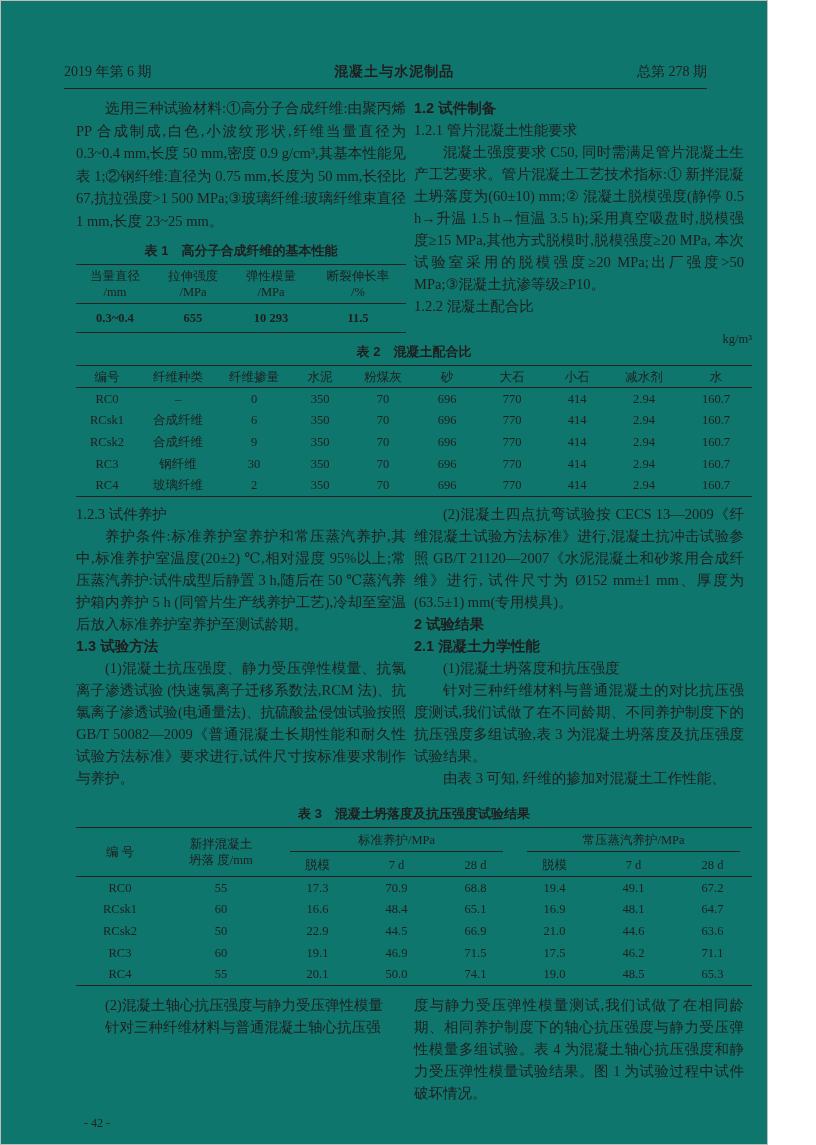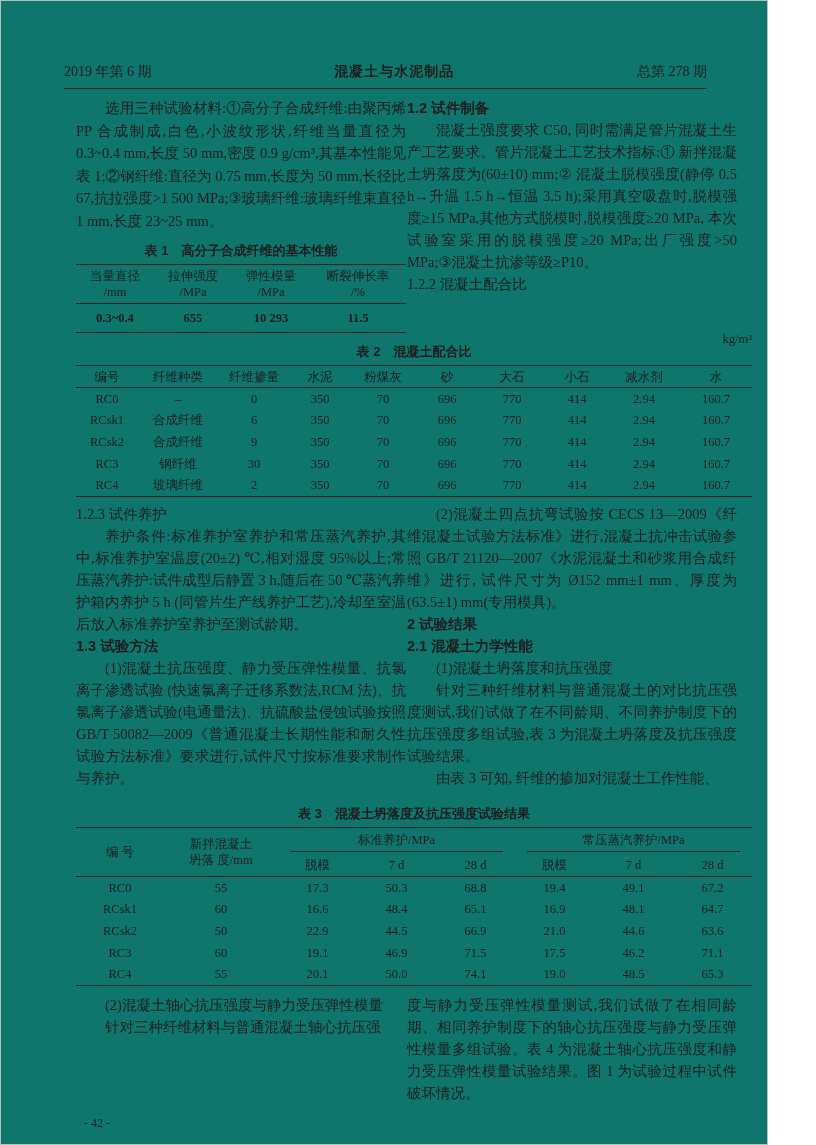--- a/index.html
+++ b/index.html
@@ -17,21 +17,21 @@
   .jheader{
     position:absolute;top:62px;left:63px;right:60px;
     display:flex;justify-content:space-between;align-items:flex-end;
     font-size:14px;line-height:18px;
     padding-bottom:7px;
     border-bottom:1.6px solid #222;
   }
   .jheader .jtitle{font-weight:bold;letter-spacing:1px;}
   
   .content{position:absolute;top:96px;left:75px;width:676px;}
-  .cols{display:flex;gap:1px;}
+  .cols{display:flex;gap:8px;}
   .col{width:330px;}
   p{margin:0;font-size:14.5px;line-height:22px;text-align:justify;}
   .indent{text-indent:2em;}
   .head{font-weight:bold;font-size:14.5px;line-height:22px;
         font-family:"Liberation Sans","DejaVu Sans",sans-serif;}
   .subhead{font-weight:normal;font-size:14.5px;line-height:22px;}
   
   .tbl-caption{position:relative;text-align:center;font-weight:bold;
     font-size:13px;line-height:17px;margin:10px 0 5px;
     font-family:"Liberation Sans","DejaVu Sans",sans-serif;}
@@ -101,20 +101,21 @@
                   <td>10 293</td>
                   <td>11.5</td>
                 </tr>
               </tbody>
           </table>
         </div>
       </div>
 
       <div class="col">
         <div class="head">1.2  试件制备</div>
+        <div class="subhead">1.2.1  管片混凝土性能要求</div>
         <p class="indent">混凝土强度要求 C50, 同时需满足管片混凝土生产工艺要求。管片混凝土工艺技术指标:① 新拌混凝土坍落度为(60±10) mm;② 混凝土脱模强度(静停 0.5 h→升温 1.5 h→恒温 3.5 h);采用真空吸盘时,脱模强度≥15 MPa,其他方式脱模时,脱模强度≥20 MPa, 本次试验室采用的脱模强度≥20 MPa;出厂强度&gt;50 MPa;③混凝土抗渗等级≥P10。</p>
         <div class="subhead">1.2.2  混凝土配合比</div>
       </div>
     </div>
 
     <div class="fullwidth-table">
       <div class="tbl-caption">
         <span>表 2　混凝土配合比</span>
         <span class="unit">kg/m³</span>
       </div>
@@ -261,21 +262,21 @@
               <th>脱模</th>
               <th>7 d</th>
               <th>28 d</th>
             </tr>
         </thead>
         <tbody>
             <tr>
               <td>RC0</td>
               <td>55</td>
               <td>17.3</td>
-              <td>50.3</td>
+              <td>70.9</td>
               <td>68.8</td>
               <td>19.4</td>
               <td>49.1</td>
               <td>67.2</td>
             </tr>
             <tr>
               <td>RCsk1</td>
               <td>60</td>
               <td>16.6</td>
               <td>48.4</td>

